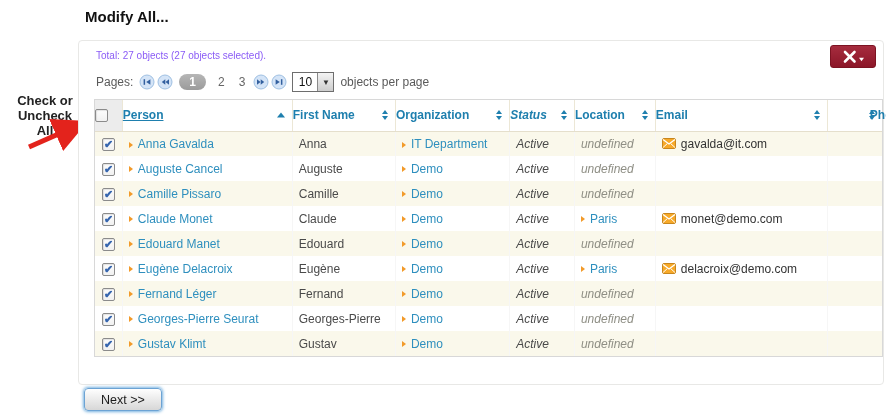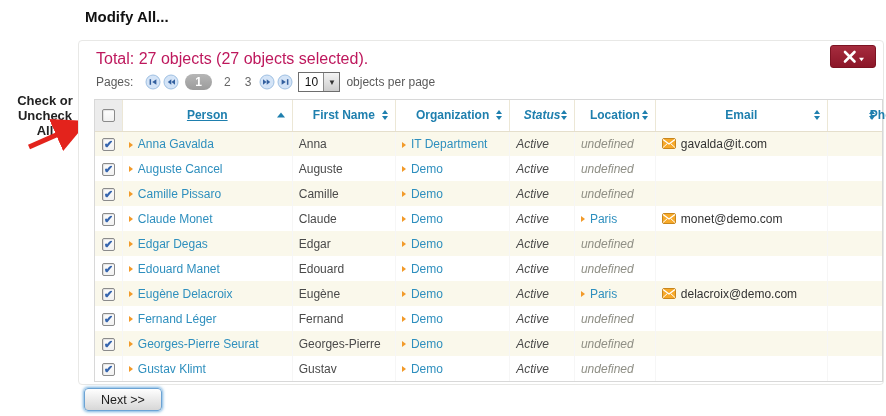--- a/index.html
+++ b/index.html
@@ -10,49 +10,49 @@
   .page-title { position:absolute; left:85px; top:8px; font-size:15px; font-weight:bold; color:#111; }
 
   
   .annotation { position:absolute; left:2px; top:93px; width:86px; text-align:center;
                 font-size:13px; font-weight:bold; color:#222; line-height:15px; }
   .annotation-arrow { position:absolute; left:24px; top:116px; }
 
   
   .panel { position:absolute; left:78px; top:40px; width:806px; height:345px;
            background:#fff; border:1px solid #e8e8e6; border-radius:4px; }
-  .summary { position:absolute; left:17px; top:9px; font-size:16px; color:#be185d; }
+  .summary { position:absolute; left:17px; top:9px; font-size:10px; color:#8b5cf6; }
 
   .actions-btn { position:absolute; right:7px; top:4px; width:46px; height:23px;
                  background:linear-gradient(#a62c3e,#8c1628); border:1px solid #7c1322;
                  border-radius:3px; display:flex; align-items:center; justify-content:center;
                  cursor:pointer; }
 
   .pages-row { position:absolute; left:17px; top:31px; display:flex; align-items:center;
                font-size:12px; color:#5a5a5a; }
-  .pages-label { margin-right:11px; }
+  .pages-label { margin-right:5px; }
   .nav-btn { background:none; border:none; padding:0; margin:0 1px; cursor:pointer;
              display:inline-flex; align-items:center; }
   .page-pill { background:linear-gradient(#b6b6b6,#9b9b9b); color:#fff; font-weight:bold;
                border-radius:8px; padding:1px 10px; margin:0 5px; font-size:12px; }
   .page-num { color:#666; margin:0 7px; cursor:pointer; }
   .select { display:inline-flex; align-items:stretch; height:20px; border:1px solid #6e6e6e;
             background:#fff; margin:0 6px 0 4px; cursor:pointer; }
   .select-value { width:24px; display:flex; align-items:center; justify-content:center;
                   font-size:12px; color:#111; }
   .select-arrow { width:16px; background:linear-gradient(#f4f4f4,#cdcdcd);
                   border-left:1px solid #8a8a8a; display:flex; align-items:center;
                   justify-content:center; font-size:8px; color:#333; }
 
   
   .table-wrap { position:absolute; left:15px; top:58px; width:789px;
                 border:1px solid #d8d8d8; }
   table { border-collapse:collapse; table-layout:fixed; width:787px; font-size:12px; }
   thead th { height:31px; background:#fff; border-bottom:1px solid #e5dfcc;
-             border-right:1px solid #ece7d6; position:relative; text-align:center;
+             border-right:1px solid #ece7d6; position:relative; text-align:left;
              font-weight:bold; color:#1e7fae; vertical-align:middle; }
   thead th:last-child, tbody td:last-child { border-right:none; }
   th.col-checkbox { background:#ececec; }
   .col-checkbox { width:27px; }
   .col-person   { width:168px; }
   .col-first    { width:102px; }
   .col-org      { width:113px; }
   .col-status   { width:64px;font-style:italic; }
   .col-location { width:80px; }
   .col-email    { width:170px; }
@@ -244,30 +244,20 @@
             <td class="col-location"><i class="bullet"></i><a class="lnk">Paris</a></td>
             <td class="col-email"><svg class="mail" width="14" height="11" viewBox="0 0 14 11">
                 <rect x="0.5" y="0.5" width="13" height="10" rx="1.5" fill="#F7A928" stroke="#C8861D"></rect>
                 <path d="M1 1.5 L7 6 L13 1.5" fill="none" stroke="#fff" stroke-width="1.3"></path>
                 <path d="M1 9.5 L5.3 5.6 M13 9.5 L8.7 5.6" fill="none" stroke="#fff" stroke-width="1"></path>
               </svg><span class="email-text">monet@demo.com</span></td>
             <td class="col-phone"><span></span></td>
           </tr>
           <tr>
             <td class="col-checkbox"><span class="checkbox checked"></span></td>
-            <td class="col-person"><i class="bullet"></i><a class="lnk">Edgar Degas</a></td>
-            <td class="col-first"><span>Edgar</span></td>
-            <td class="col-org"><i class="bullet"></i><a class="lnk">Demo</a></td>
-            <td class="col-status"><span>Active</span></td>
-            <td class="col-location"><span class="undef">undefined</span></td>
-            <td class="col-email"></td>
-            <td class="col-phone"><span></span></td>
-          </tr>
-          <tr>
-            <td class="col-checkbox"><span class="checkbox checked"></span></td>
             <td class="col-person"><i class="bullet"></i><a class="lnk">Edouard Manet</a></td>
             <td class="col-first"><span>Edouard</span></td>
             <td class="col-org"><i class="bullet"></i><a class="lnk">Demo</a></td>
             <td class="col-status"><span>Active</span></td>
             <td class="col-location"><span class="undef">undefined</span></td>
             <td class="col-email"></td>
             <td class="col-phone"><span></span></td>
           </tr>
           <tr>
             <td class="col-checkbox"><span class="checkbox checked"></span></td>

